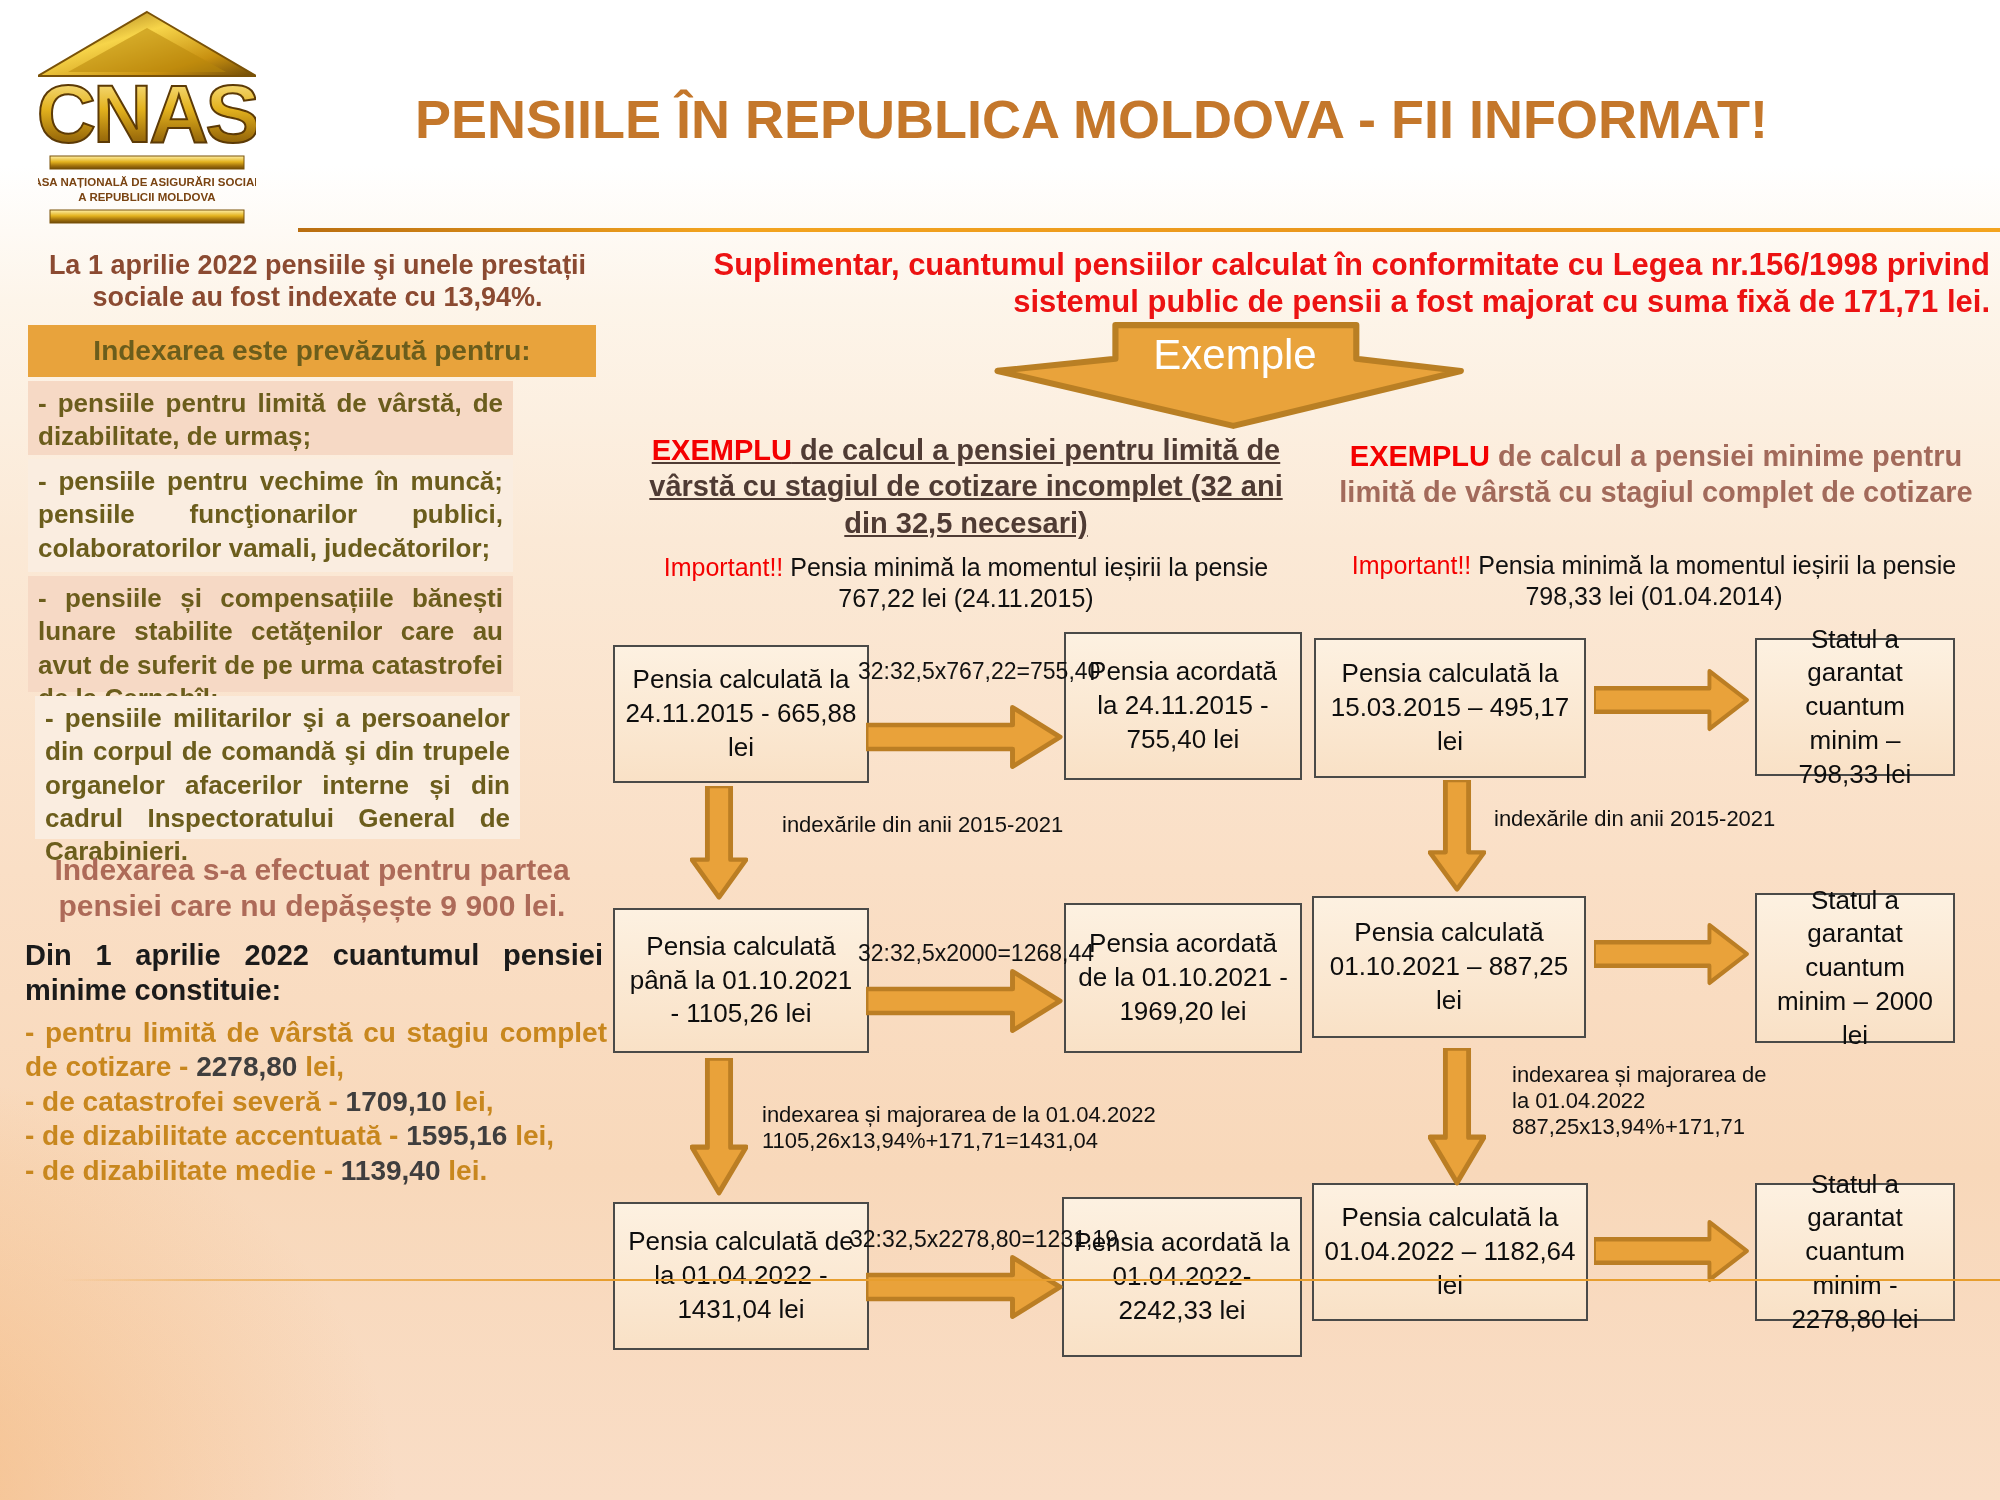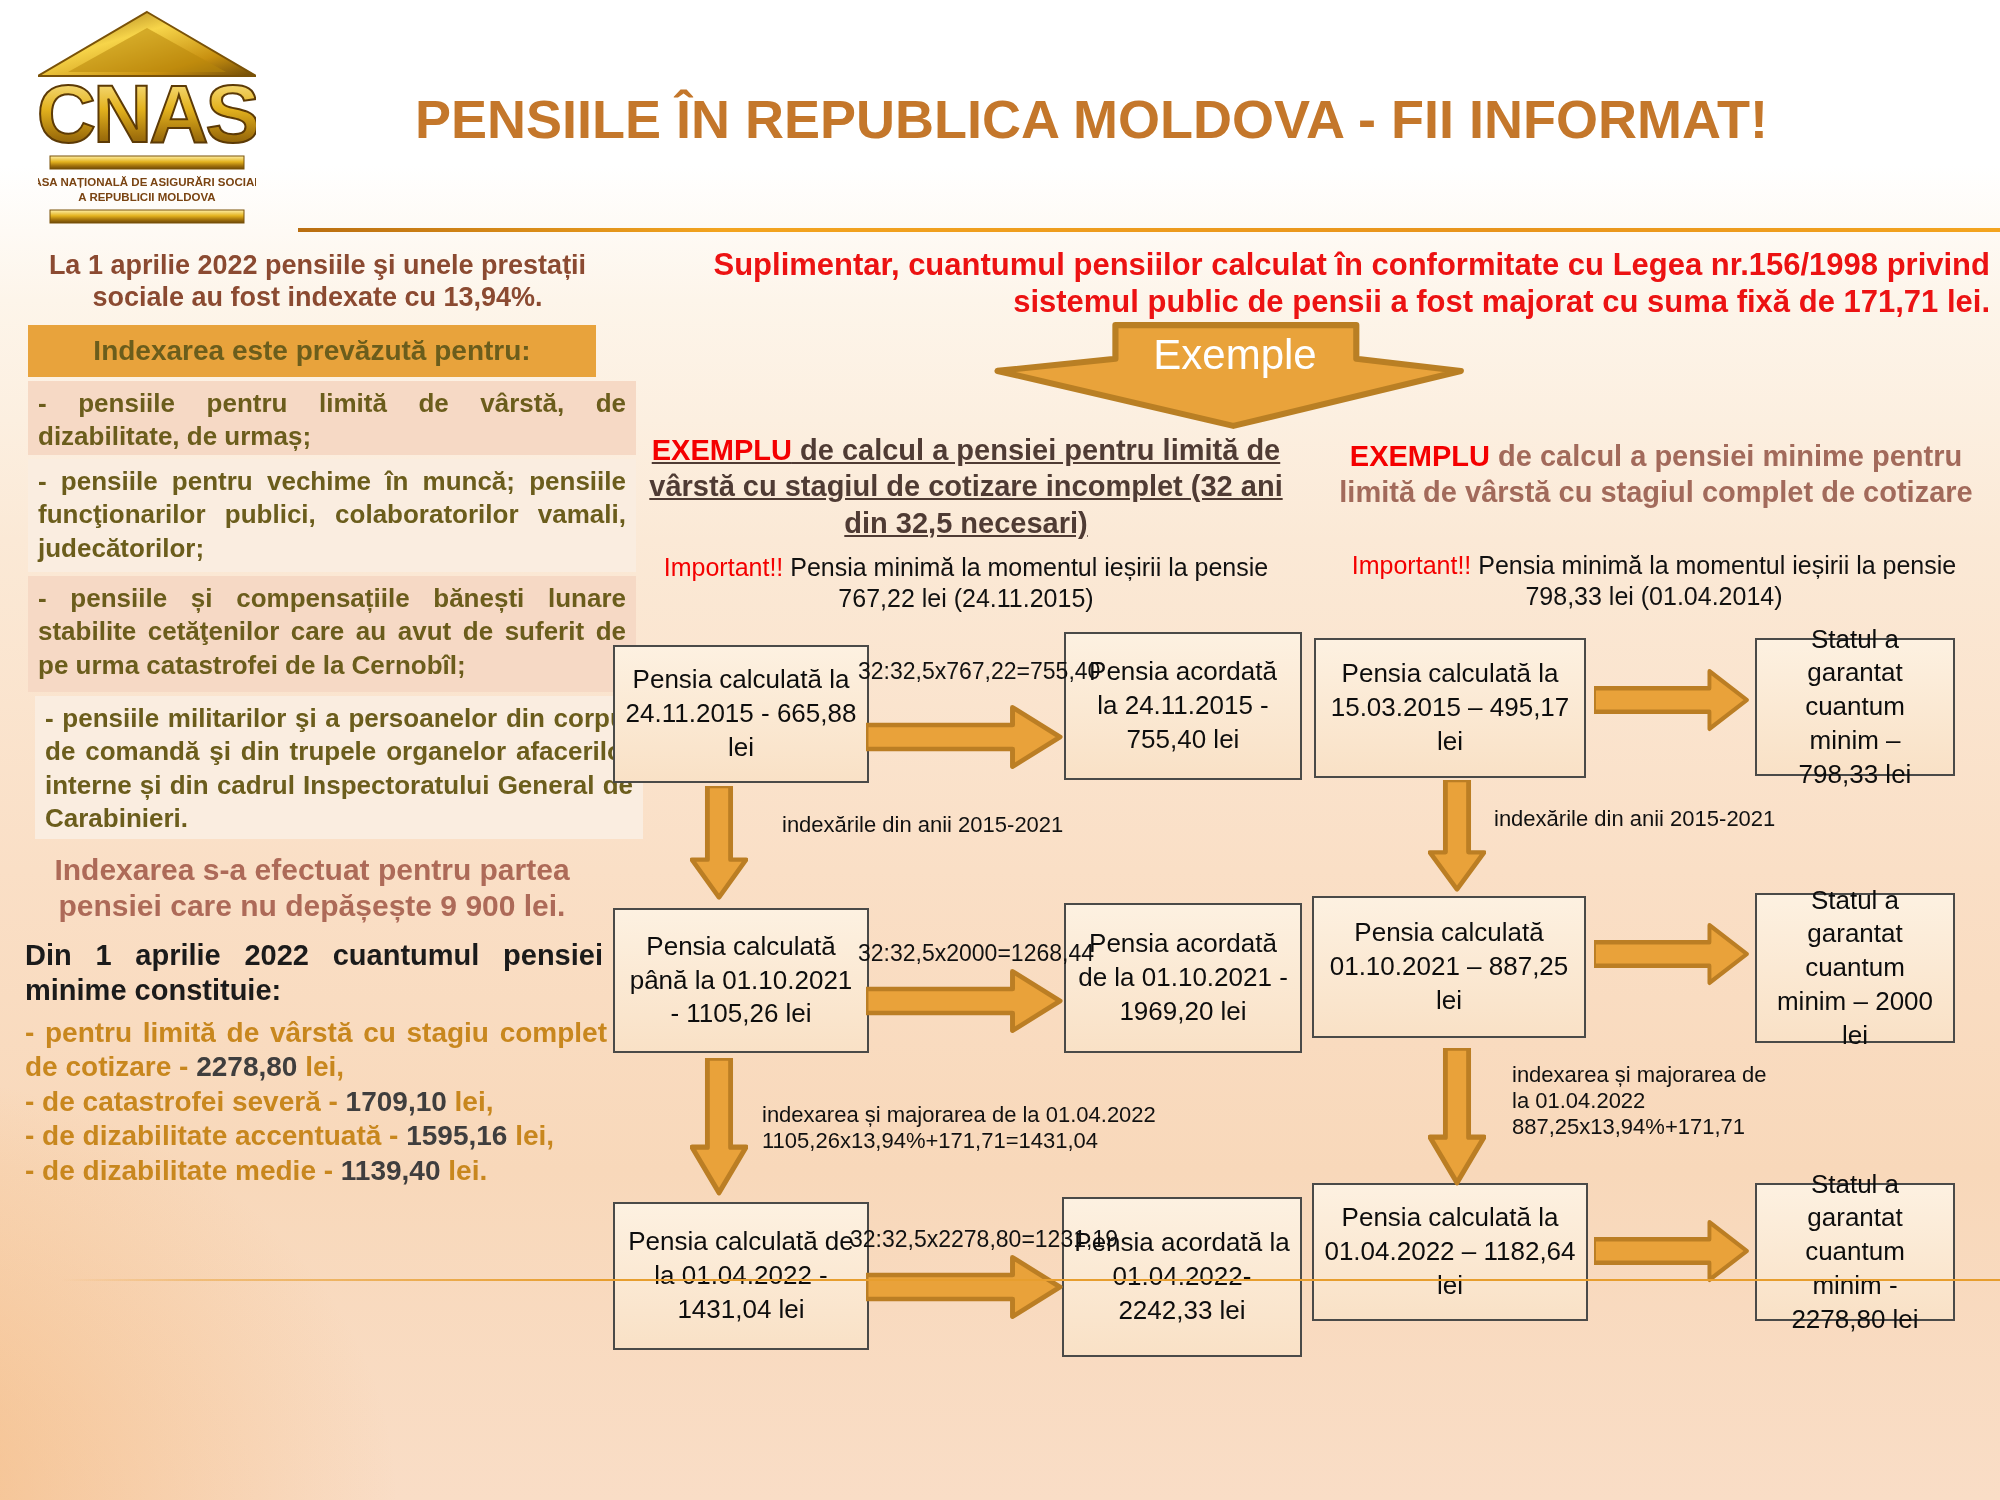--- a/index.html
+++ b/index.html
@@ -13,21 +13,21 @@
   .abs{position:absolute;}
   .preline{white-space:pre-line;}
   
   #title{left:415px;top:88px;width:1470px;font-size:54px;font-weight:bold;color:#c4772b;letter-spacing:0px;}
   #title-rule{left:298px;top:228px;width:1702px;height:4px;background:linear-gradient(90deg,#b96e10,#f3a41f 25%,#e8941c 70%,#f3a41f);}
   #bottom-rule{left:0;top:1279px;width:2000px;height:2px;z-index:6;
     background:linear-gradient(90deg,rgba(231,158,46,0) 3%,rgba(231,158,46,.45) 10%,#e79e2e 30%,#e79e2e 100%);}
   #lp-intro{left:30px;top:250px;width:575px;text-align:center;font-weight:bold;font-size:27px;line-height:1.18;color:#8b4a31;}
   #lp-header{left:28px;top:325px;width:568px;height:52px;background:#e8a33c;display:flex;align-items:center;justify-content:center;
     font-weight:bold;font-size:28px;color:#6b5d1c;}
-  .lp-item{left:28px;width:608px;box-sizing:border-box;padding:6px 10px;font-weight:bold;font-size:26px;line-height:1.28;
+  .lp-item{left:28px;width:485px;box-sizing:border-box;padding:6px 10px;font-weight:bold;font-size:26px;line-height:1.28;
     color:#6b5d1c;text-align:justify;}
   .lp-item.odd{background:#f6d9c5;}
   .lp-item.even{background:#faede0;}
   #lp-note{left:22px;top:852px;width:580px;text-align:center;font-weight:bold;font-size:30px;line-height:1.2;color:#ad6a58;}
   #lp-min-title{left:25px;top:938px;width:578px;font-weight:bold;font-size:29px;line-height:1.2;color:#1b1b1b;text-align:justify;}
   #lp-min-list{left:25px;top:1016px;width:582px;font-weight:bold;font-size:28px;line-height:1.23;color:#c8871e;text-align:justify;}
   #lp-min-list .val{color:#3f3e3e;}
   
   #banner{left:650px;top:246px;width:1340px;text-align:right;font-weight:bold;font-size:31px;line-height:1.2;color:#ec1212;}
   #exemple-text{left:1112px;top:331px;width:246px;text-align:center;font-size:42px;color:#ffffff;z-index:3;}

